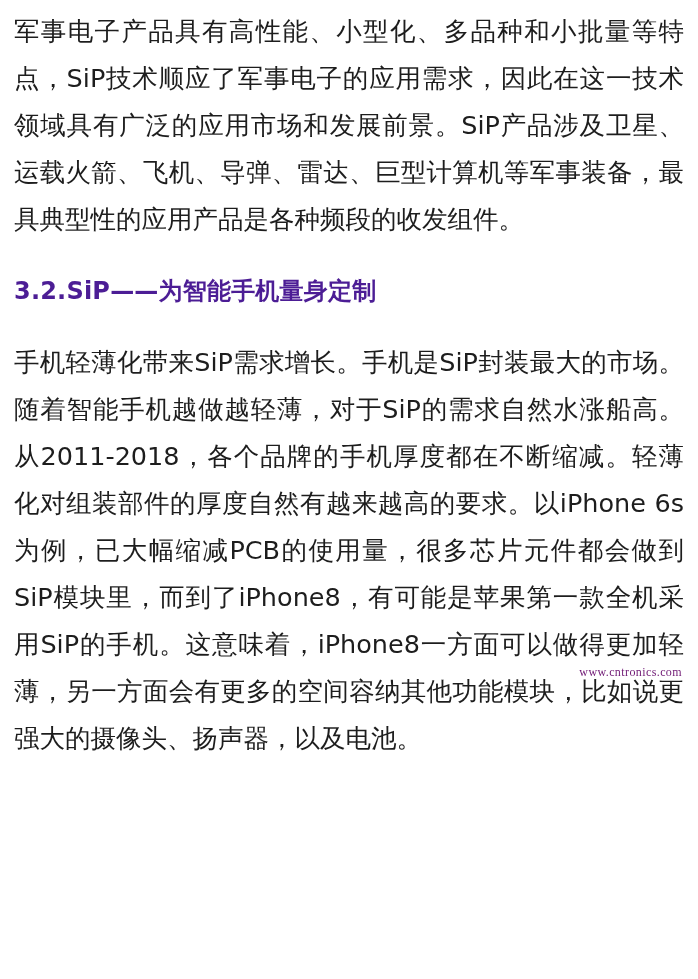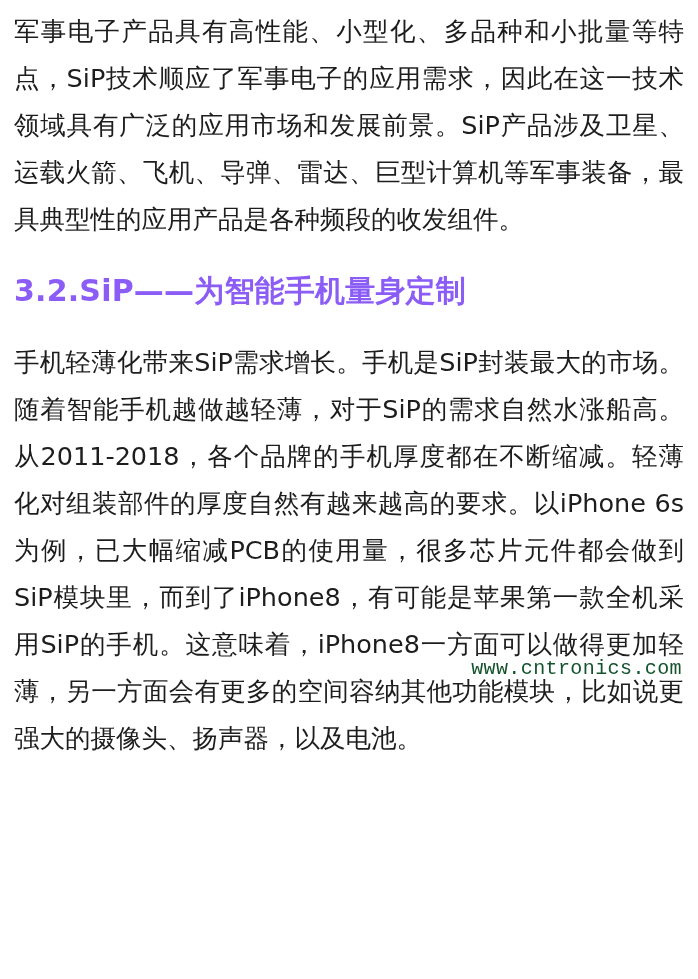--- a/index.html
+++ b/index.html
@@ -27,33 +27,33 @@
     font-size: 25.5px;
     line-height: 47px;
     text-align: justify;
     text-justify: inter-ideograph;
     letter-spacing: 0px;
     color: #1d1d1d;
     font-weight: 400;
   }
   h3.section-heading {
     margin: 0 0 26px 0;
-    font-size: 30px;
+    font-size: 24px;
     line-height: 44px;
     font-weight: bold;
-    color: #8b5cf6;
+    color: #4c1d95;
     letter-spacing: 0.2px;
   }
   .watermark {
     position: absolute;
     right: 16px;
     bottom: 8px;
-    font-size: 20px;
-    color: #14532d;
-    font-family: Liberation Mono, monospace;
+    font-size: 12px;
+    color: #701a75;
+    font-family: Liberation Serif, serif;
     letter-spacing: 0.4px;
   }
 </style>
 </head>
 <body>
 
 <div class="page">
 
   <p class="body-text">军事电子产品具有高性能、小型化、多品种和小批量等特点，SiP技术顺应了军事电子的应用需求，因此在这一技术领域具有广泛的应用市场和发展前景。SiP产品涉及卫星、运载火箭、飞机、导弹、雷达、巨型计算机等军事装备，最具典型性的应用产品是各种频段的收发组件。</p>
 

